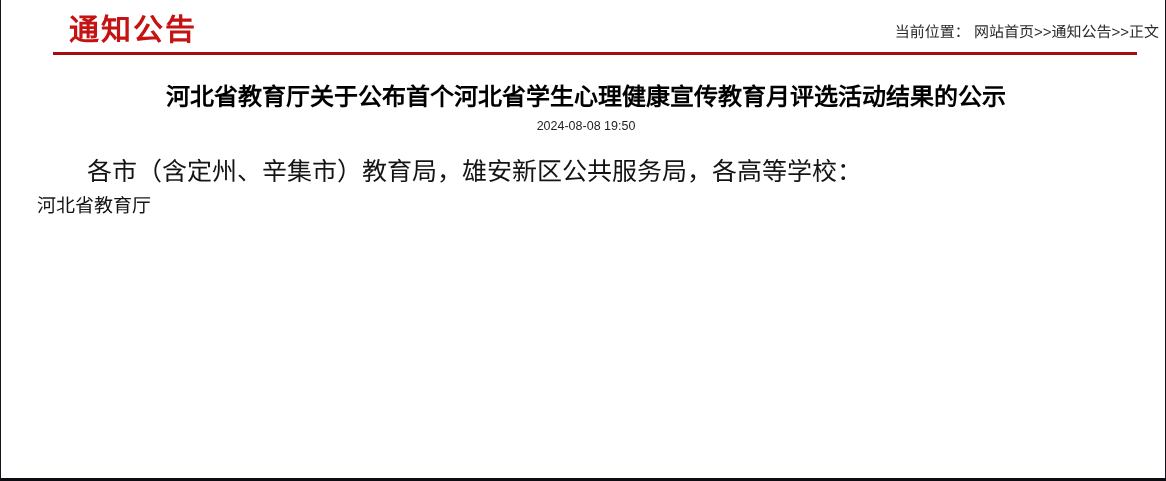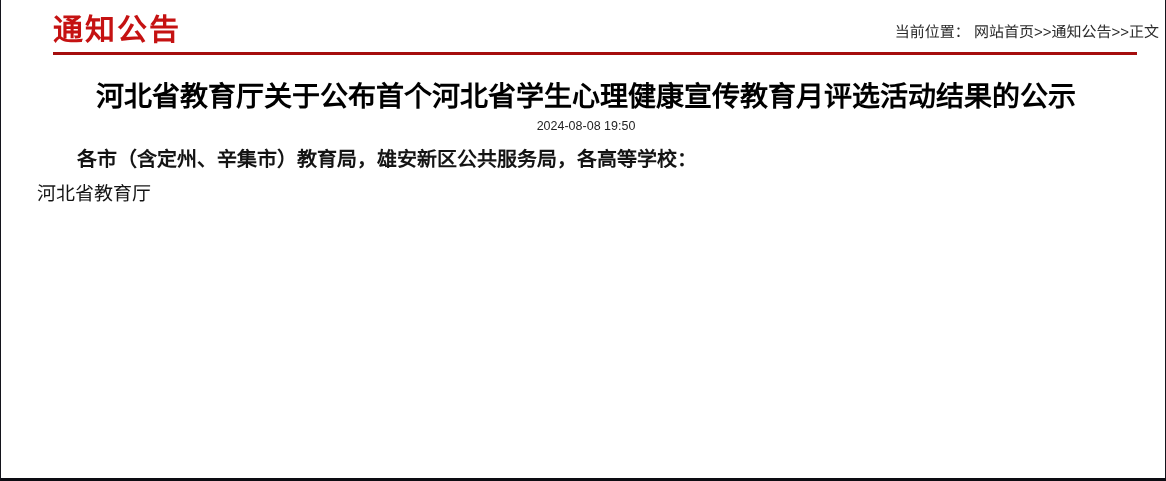--- a/index.html
+++ b/index.html
@@ -18,21 +18,21 @@
     box-sizing:border-box;
     background:#ffffff;
     border-left:1px solid #14141c;
     border-right:1px solid #14141c;
     border-bottom:3px solid #0c0c12;
   }
   .page-header{
     display:flex;
     justify-content:space-between;
     align-items:flex-end;
-    padding:13px 6px 5px 52px;
+    padding:13px 6px 5px 68px;
   }
   .section-title{
     margin:0;
     font-size:30px;
     line-height:34px;
     font-weight:700;
     color:var(--accent-red);
     letter-spacing:2px;
   }
   .breadcrumb{
@@ -52,38 +52,37 @@
     height:3px;
     background:var(--divider-red);
     margin:0 28px 0 52px;
   }
   .article{
     padding:0 30px 0 36px;
   }
   .article-title{
     margin:28px 0 0 0;
     text-align:center;
-    font-size:28px;
+    font-size:24px;
     line-height:28px;
     font-weight:700;
     color:#000000;
   }
   .article-time{
     margin-top:8px;
     text-align:center;
     font-size:12.5px;
     color:#1f1f1f;
   }
   .article-body{
-    margin-top:10px;
-    font-size:20px;
+    margin-top:22px;
+    font-size:25px;
     line-height:33px;
     color:var(--text-dark);
     text-align:justify;
-    font-weight:bold;
   }
   .article-body p{
     margin:0;
     text-indent:2em;
   }
   .signature{
     font-size:19px;
     line-height:32px;
     color:var(--text-dark);
     text-align:left;

